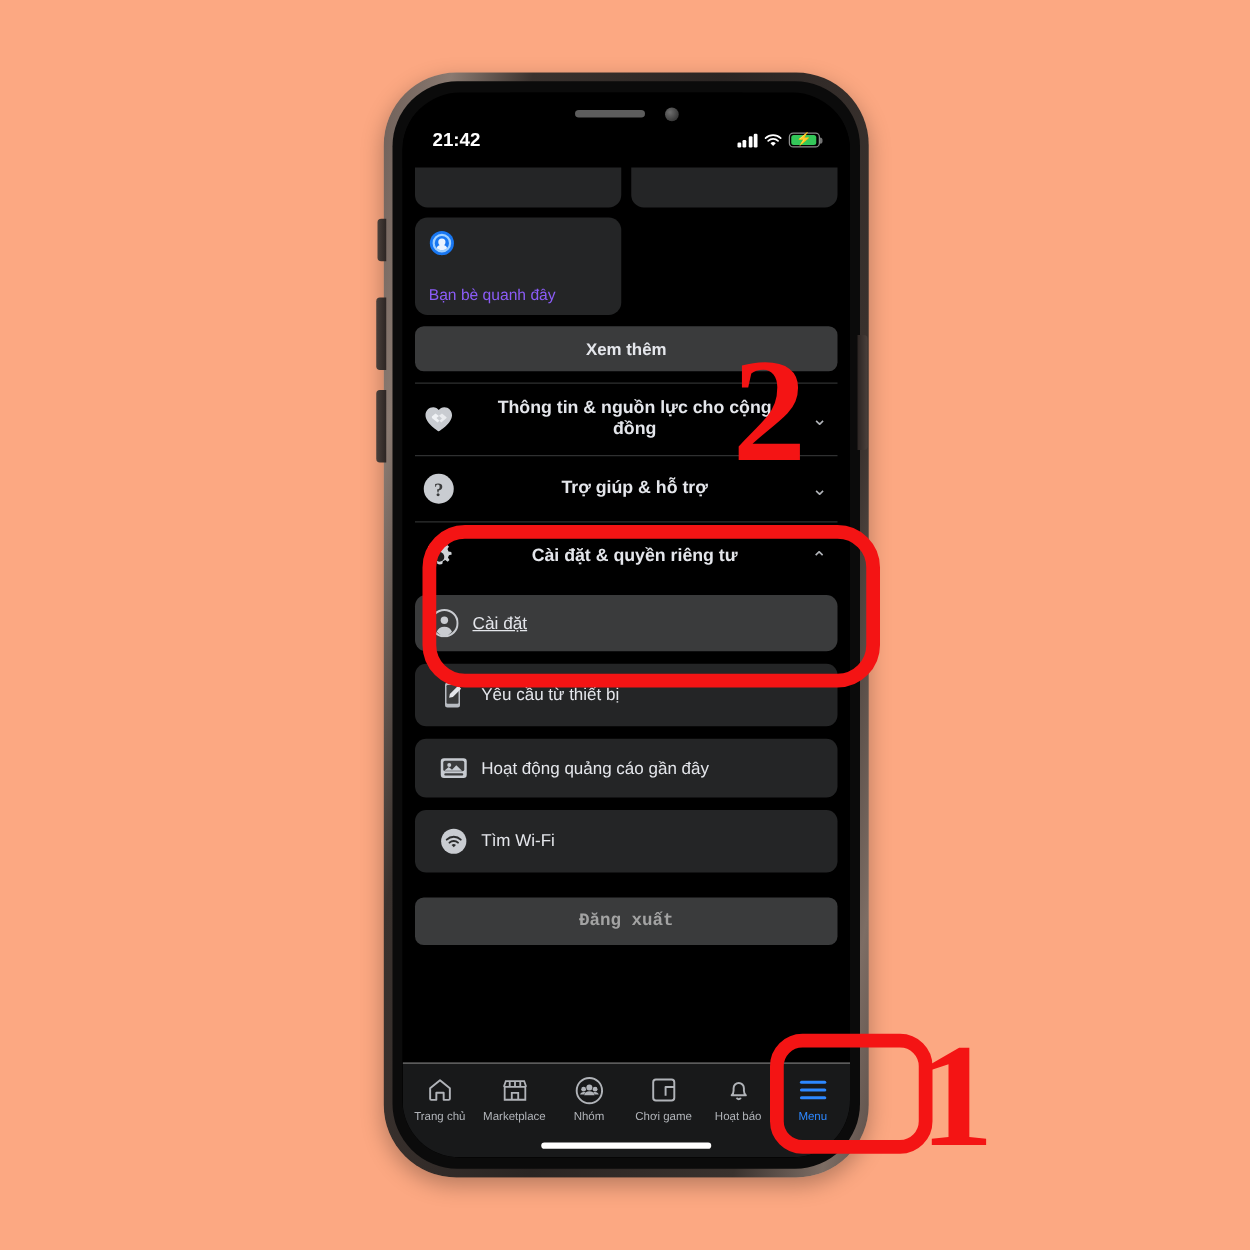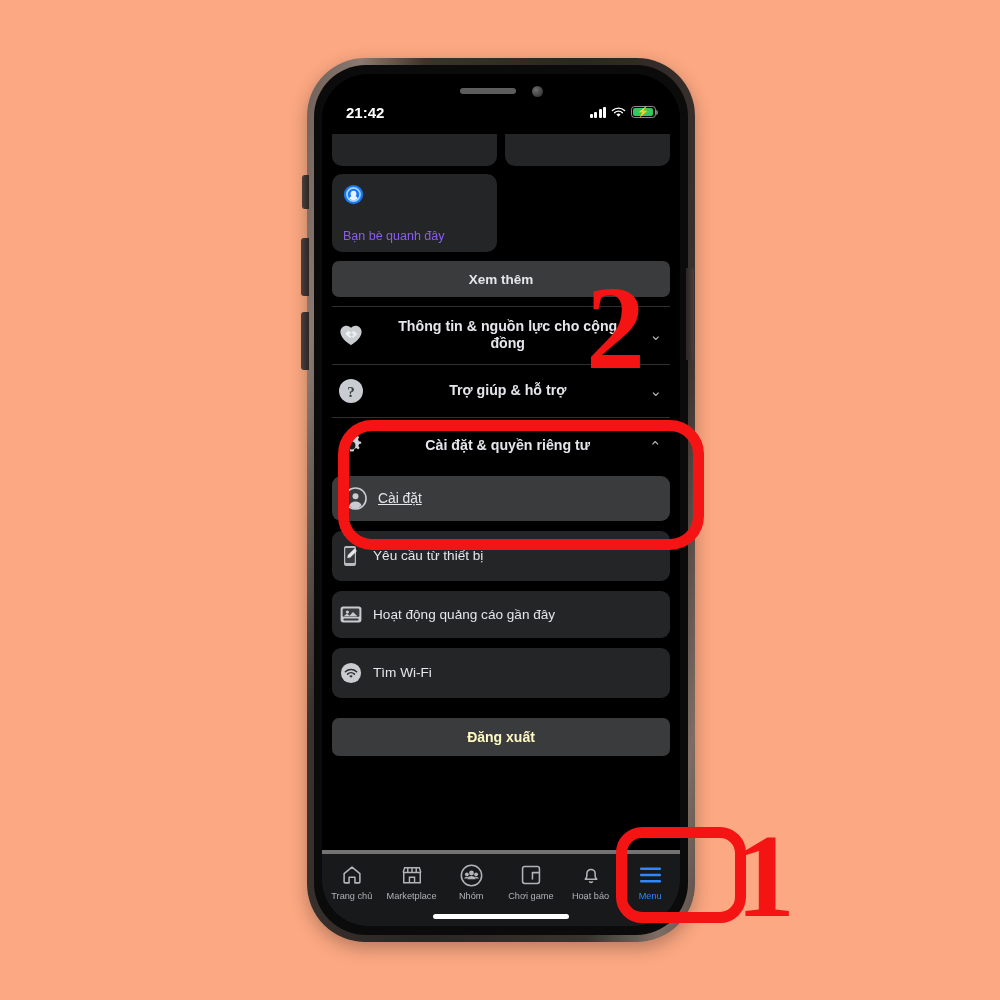--- a/index.html
+++ b/index.html
@@ -171,39 +171,40 @@
     padding: 11px 12px;
     margin: 2px 0 0 0;
     text-decoration: underline;
   }
   .subitem .rtext { font-size: 13.8px; font-weight: 500;}
 
   .tile {
     background: #242526;
     border-radius: 9px;
     display:flex; align-items:center; gap: 11px;
-    padding: 14px 8px;
+    padding: 14px 20px;
     margin-top: 10px;
   }
   .tile .rtext { font-size: 13.6px; color:#e4e6eb; font-weight: 500;}
 
   .logout {
     background: #3a3b3c;
     border-radius: 7px;
     height: 38px;
     display:flex; align-items:center; justify-content:center;
-    font-size: 14px; font-weight: 700; color:#fef9c3;
+    font-size: 14px; font-weight: 700; color:#a3a3a3;
     margin-top: 20px;
+    font-family: Liberation Mono, monospace;
   }
 
   
   .tabbar {
     position: absolute; left:0; right:0; bottom: 0; height: 76px;
     background: #18191a;
-    border-top: 4px solid #737373;
+    border-top: 1px solid #737373;
     display: flex; align-items: flex-start; justify-content: space-around;
     padding-top: 9px; box-sizing: border-box;
     z-index: 20;
   }
   .tab { display:flex; flex-direction:column; align-items:center; gap: 4px; width: 62px;}
   .tab .tico { height: 24px; display:flex; align-items:center; justify-content:center;}
   .tab .tlbl { font-size: 9.2px; color:#b0b3b8; white-space: nowrap;}
   .tab.active .tlbl { color:#2d88ff; }
   .home-ind {
     position:absolute; bottom: 7px; left: 50%; transform: translateX(-50%);

